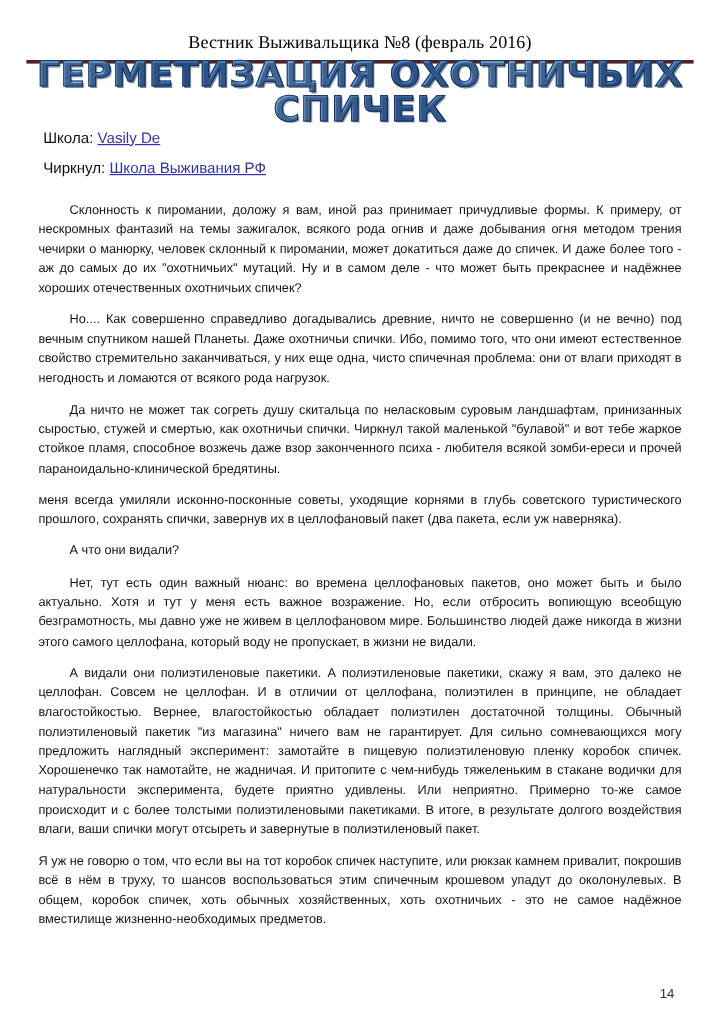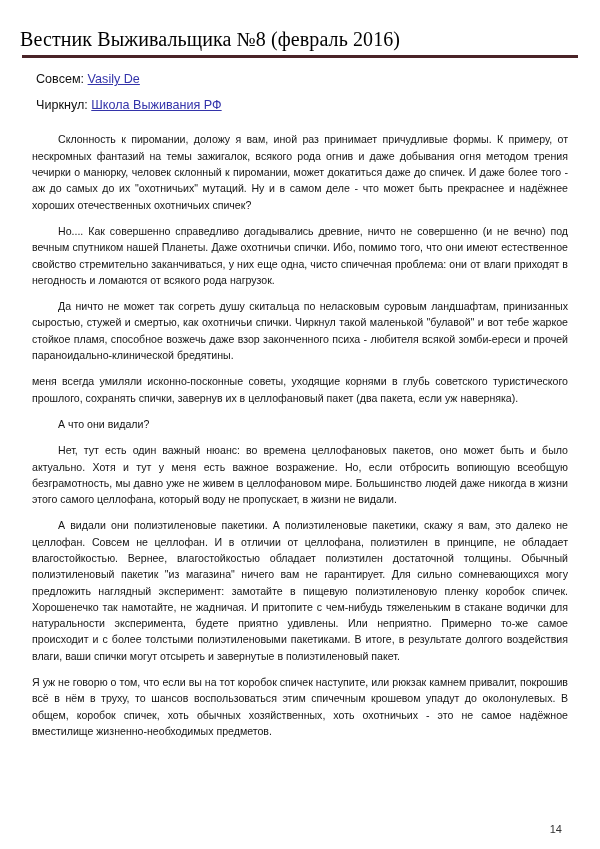--- a/index.html
+++ b/index.html
@@ -19,28 +19,27 @@
 
   .page {
     position: absolute;
     inset: 0;
     padding: 0;
     box-sizing: border-box;
   }
 
   
   .masthead {
-    text-align: left;
+    text-align: center;
     font-family: "Liberation Serif", serif;
-    font-size: 20px;
+    font-size: 15px;
     color: #000000;
     padding-top: 28px;
     letter-spacing: 0.1px;
     line-height: 1.1;
-    padding-left: 20px;
   }
   .masthead-rule {
     height: 3px;
     background: #4a2327;
     margin: 5px 22px 0 22px;
   }
 
   
   .wordart-wrap {
     margin-top: 7px;
@@ -121,24 +120,27 @@
   }
 </style>
 </head>
 <body>
 
 <div class="page">
 
   <div class="masthead">Вестник Выживальщика №8 (февраль 2016)</div>
   <div class="masthead-rule"></div>
 
+  <div class="wordart-wrap">
+    <span class="wordart">ГЕРМЕТИЗАЦИЯ ОХОТНИЧЬИХ СПИЧЕК</span>
+  </div>
 
   <div class="meta-block">
     <div class="meta-line">
-      <span class="meta-label">Совсем:</span>
+      <span class="meta-label">Школа:</span>
       <span class="meta-link">Vasily De</span>
     </div>
     <div class="meta-line">
       <span class="meta-label">Чиркнул:</span>
       <span class="meta-link">Школа Выживания РФ</span>
     </div>
   </div>
 
   <div class="body-copy">
       <p class="indent">Склонность к пиромании, доложу я вам, иной раз принимает причудливые формы. К примеру, от нескромных фантазий на темы зажигалок, всякого рода огнив и даже добывания огня методом трения чечирки о манюрку, человек склонный к пиромании, может докатиться даже до спичек. И даже более того - аж до самых до их "охотничьих" мутаций. Ну и в самом деле - что может быть прекраснее и надёжнее хороших отечественных охотничьих спичек?</p>

